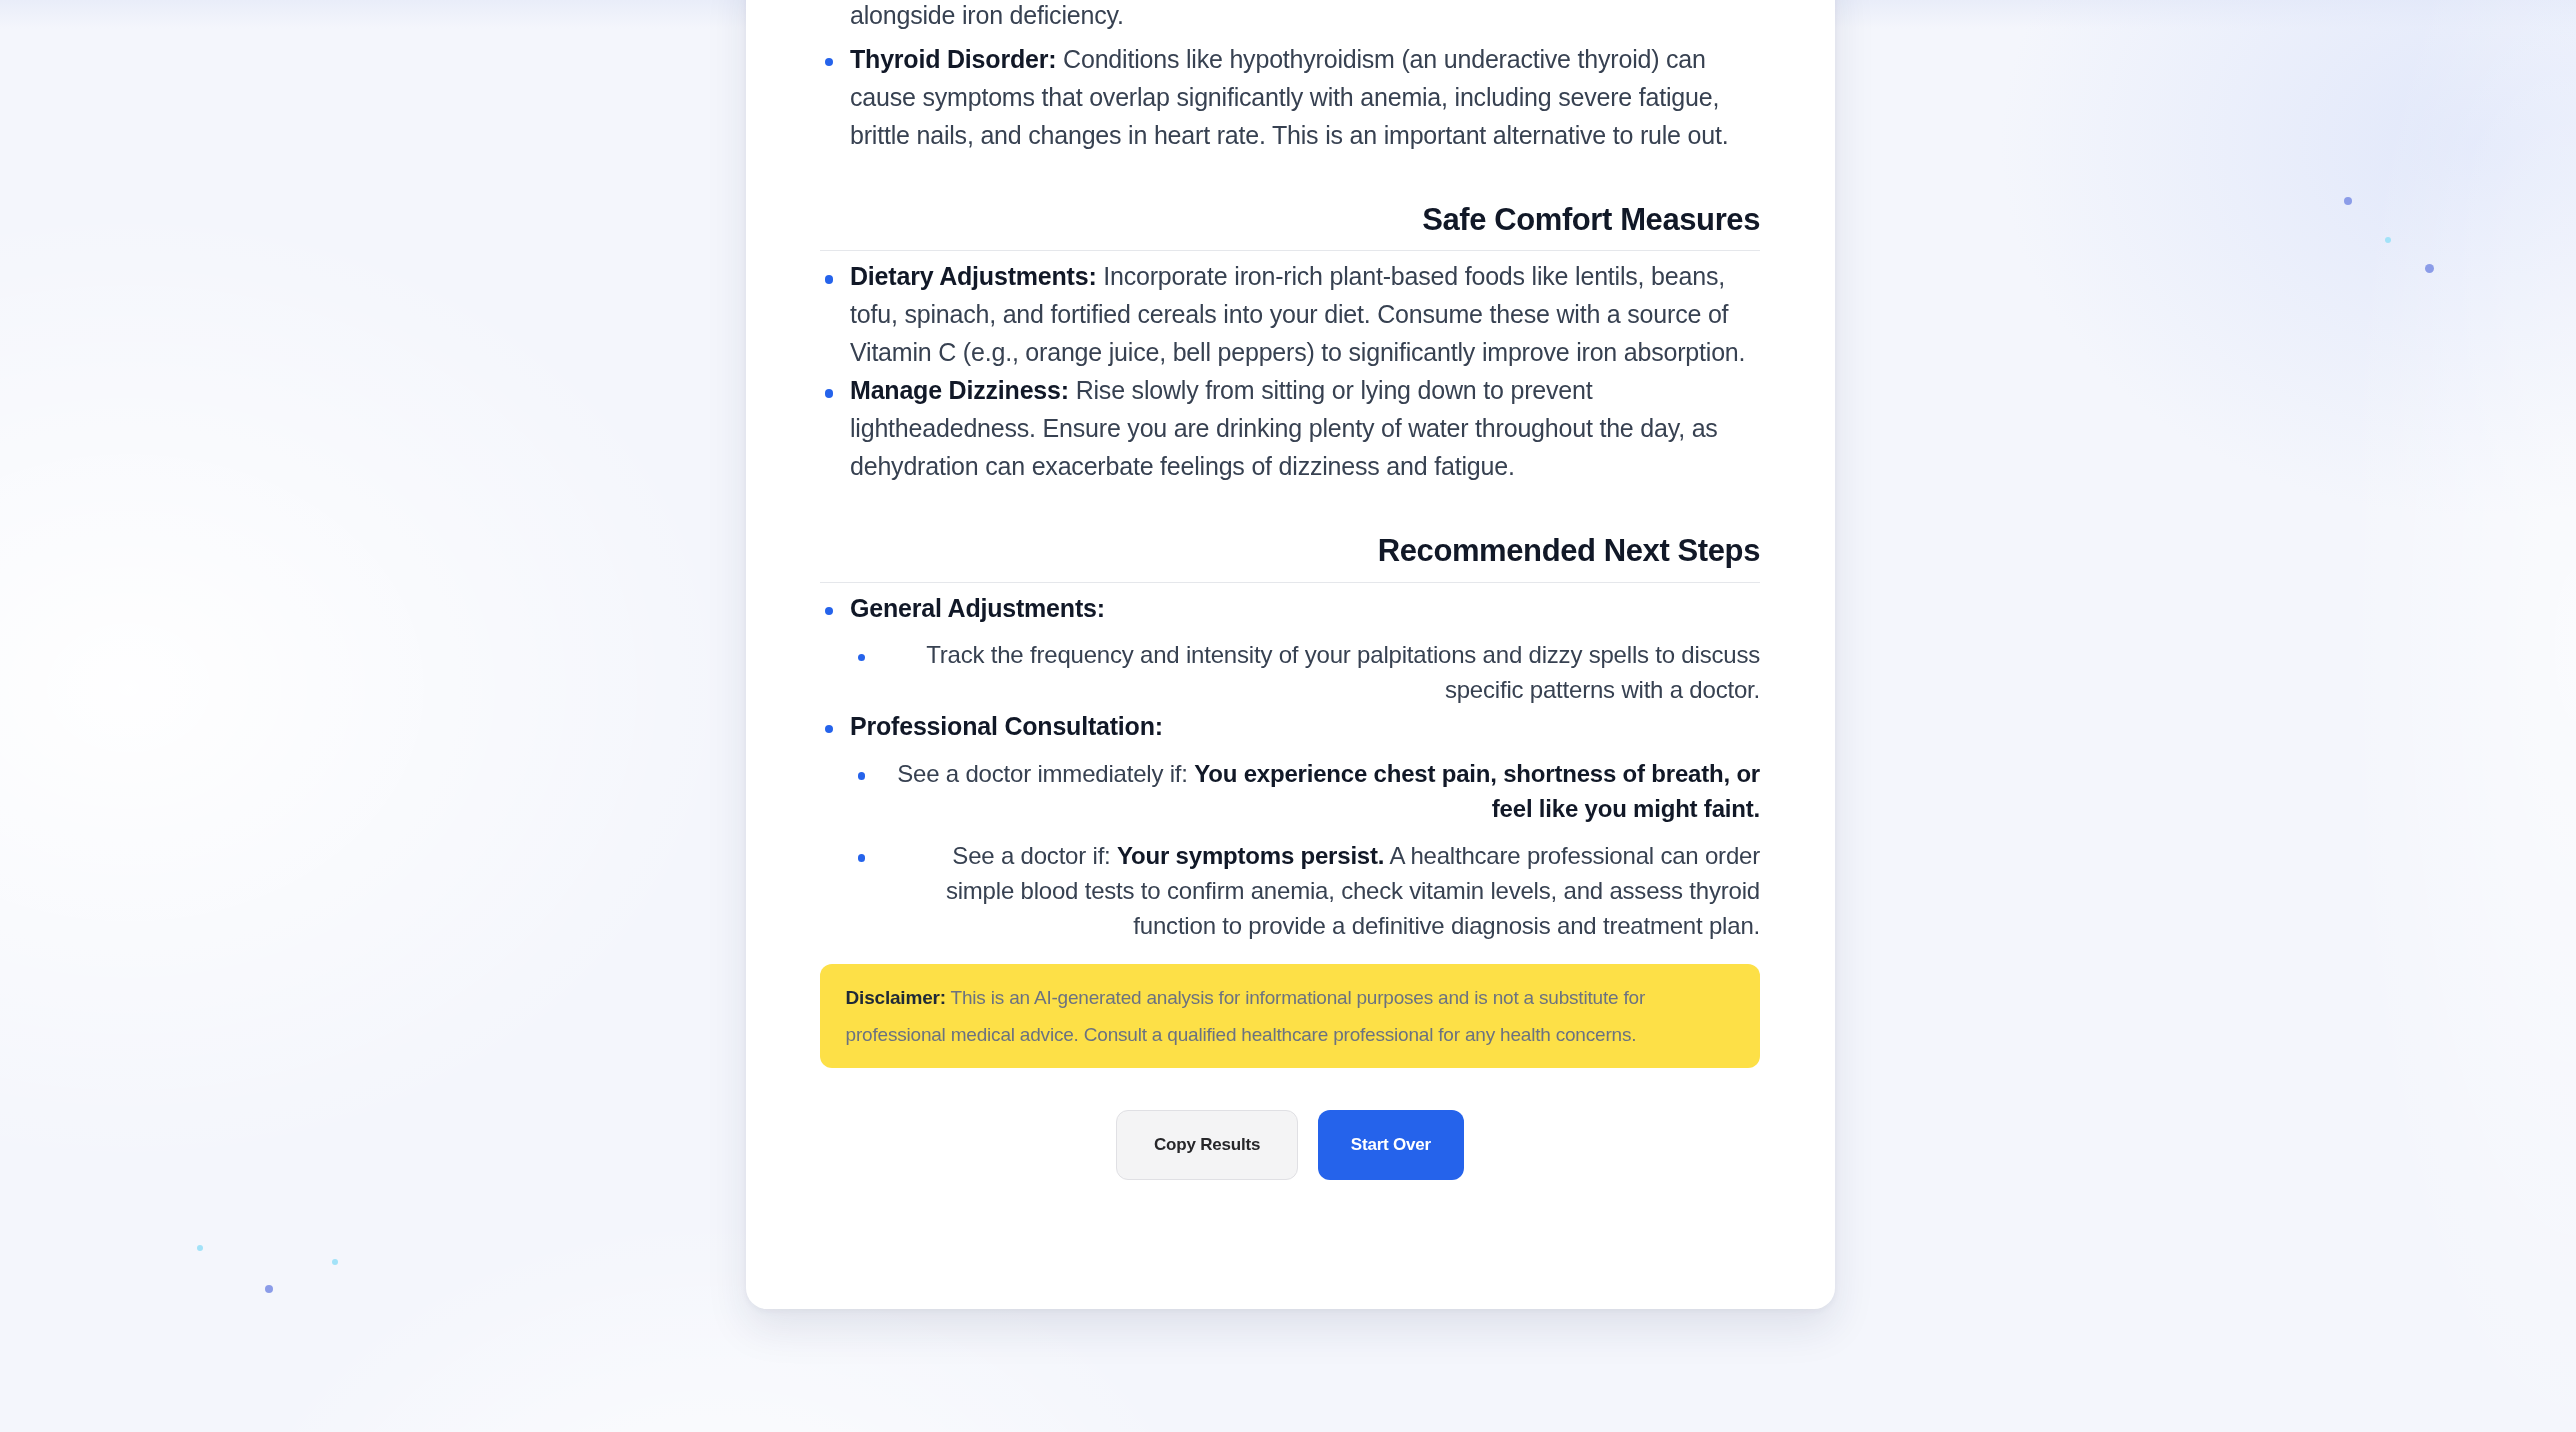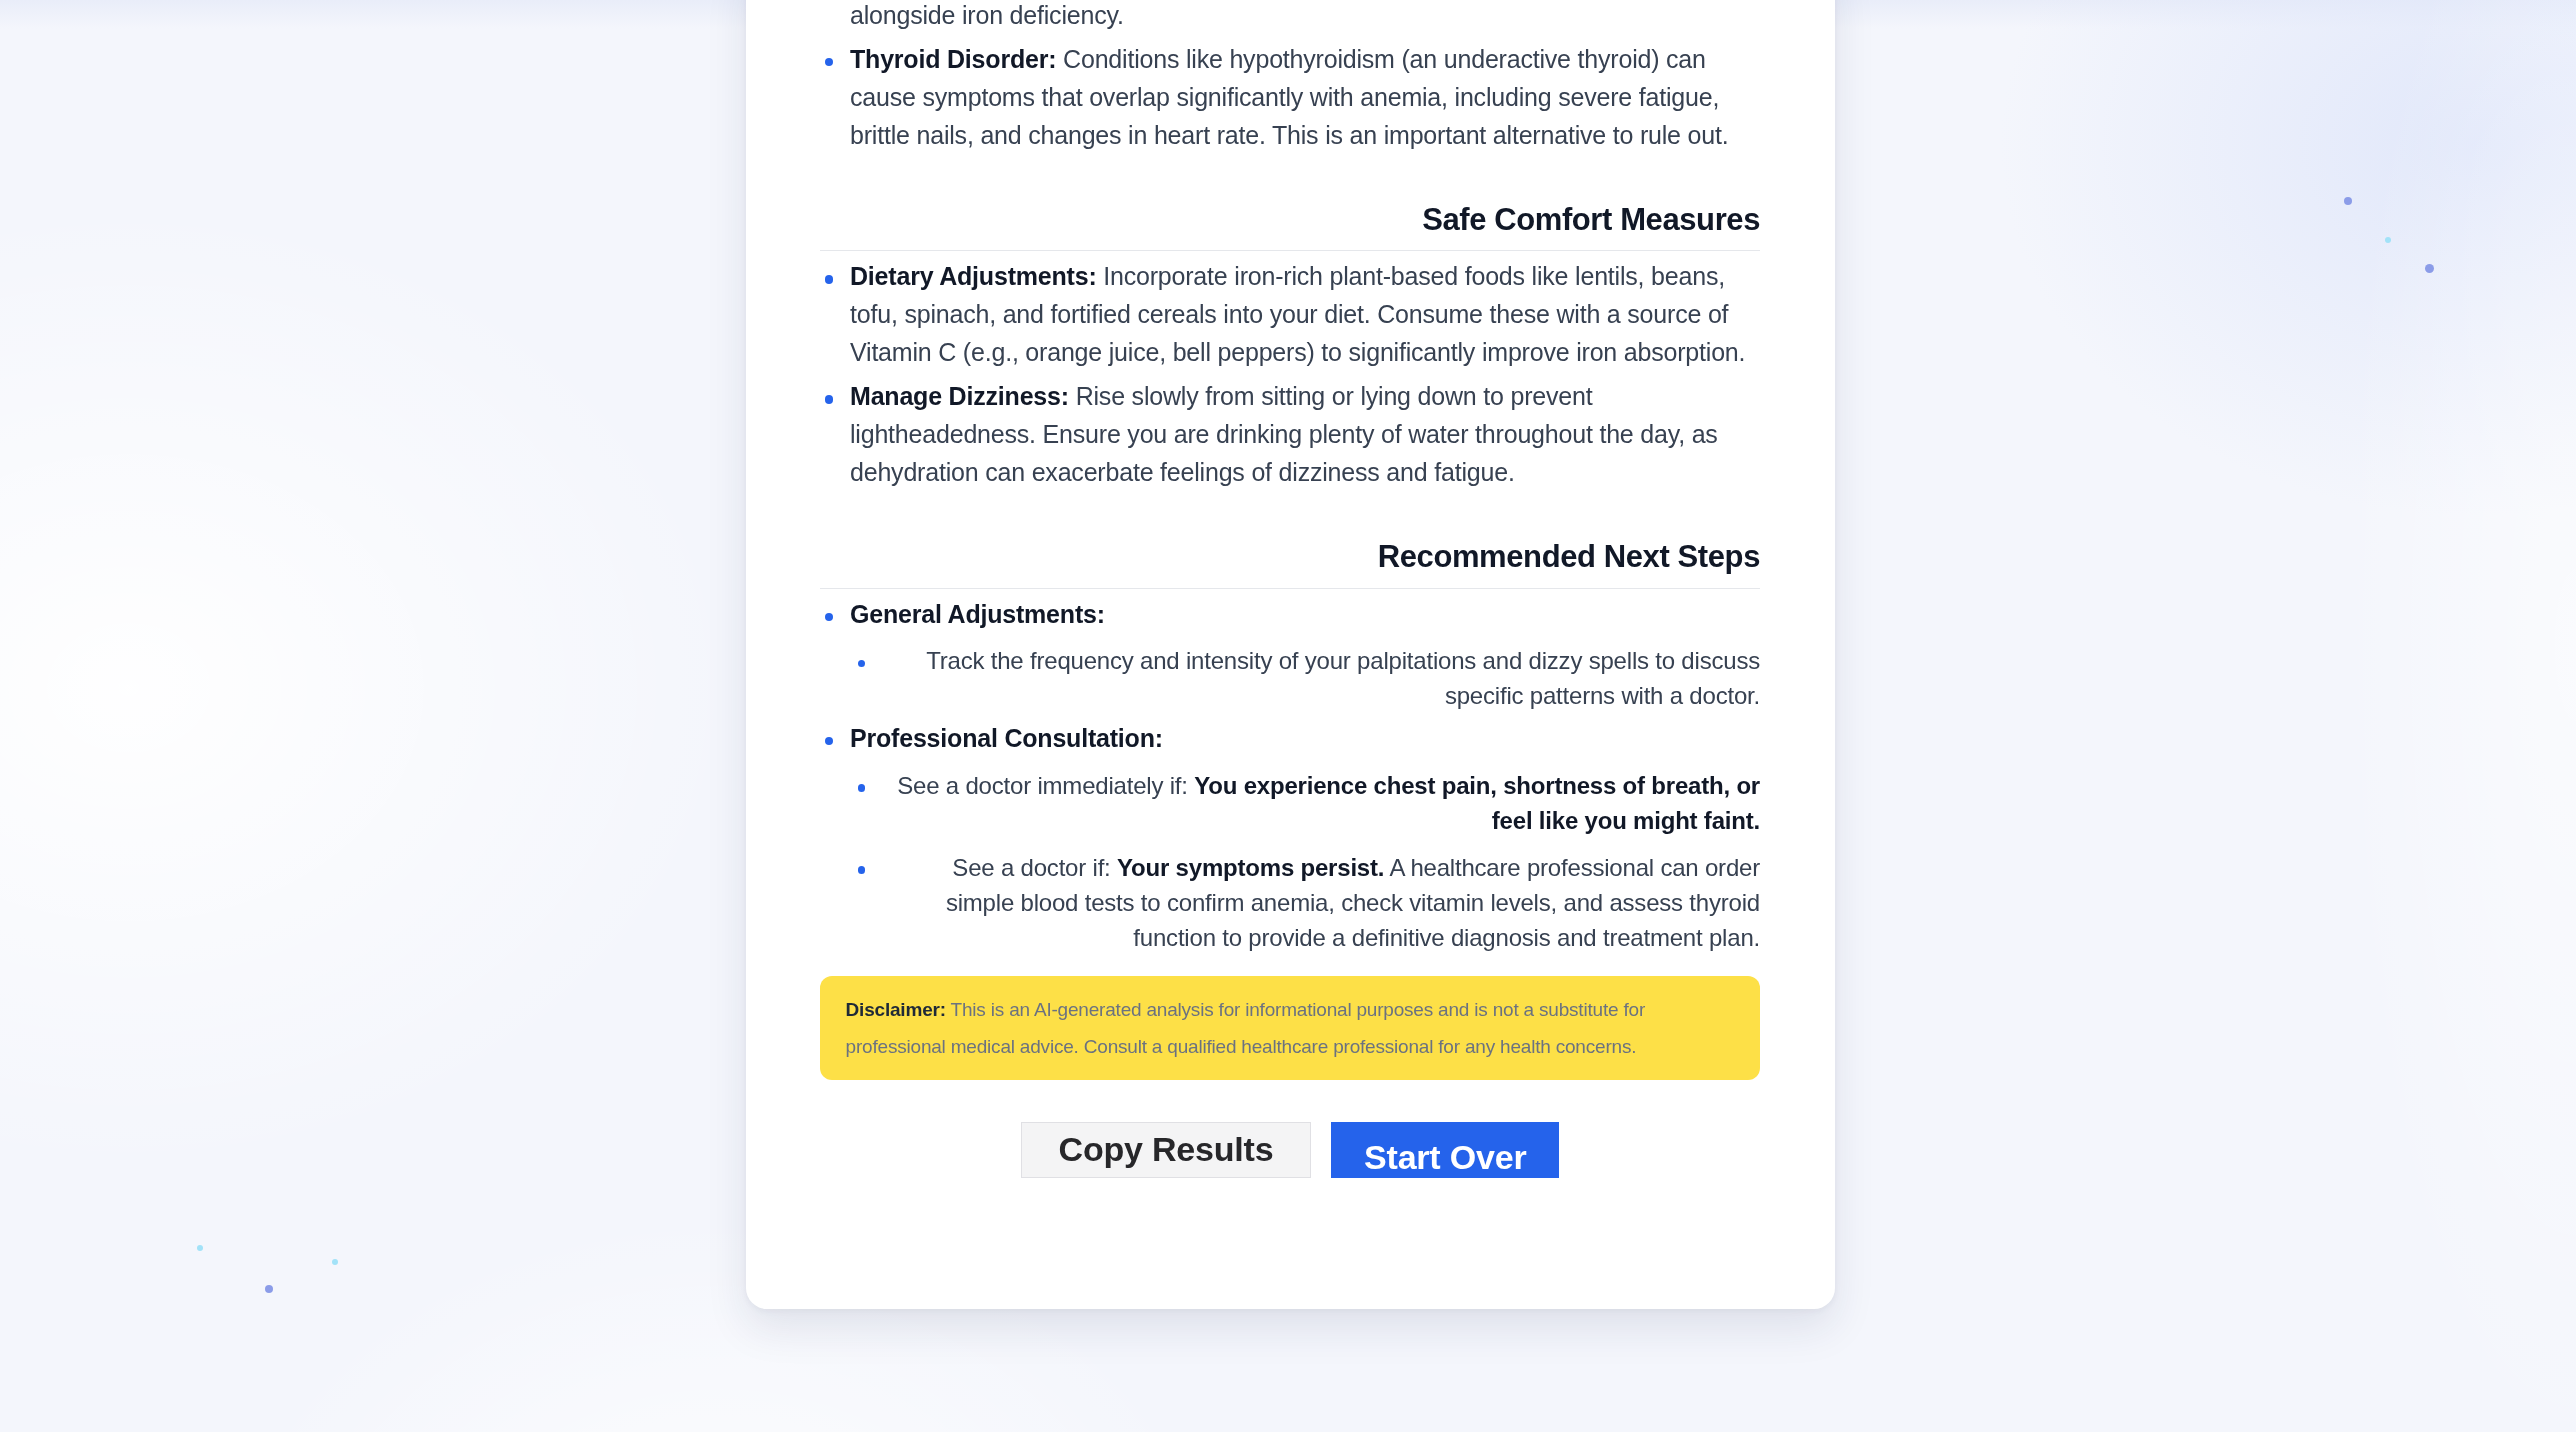--- a/index.html
+++ b/index.html
@@ -40,21 +40,21 @@
     color: #374151;
     font-size: 25px;
     line-height: 38px;
     letter-spacing: -0.2px;
   }
   .card strong { color: #111827; font-weight: 700; }
 
   .clipped-line { margin: 0; padding-left: 30px; }
 
   ul.main { list-style: none; margin: 6px 0 0 0; padding: 0; }
-  ul.main > li { position: relative; padding-left: 30px; margin-top: 6px; }
+  ul.main > li { position: relative; padding-left: 30px; margin-top: 0; }
   ul.main > li::before {
     content: ""; position: absolute;
     left: 4.5px; top: 18px;
     width: 8.3px; height: 8.3px; border-radius: 50%;
     background: #2563eb;
   }
 
   ul.sub { list-style: none; margin: 10.5px 0 0 0; padding: 0; }
   ul.sub > li {
     position: relative; padding-left: 30px; margin-top: 12px;
@@ -87,24 +87,24 @@
     color: #6b7280;
   }
   .disclaimer strong { color: #1f2937; }
 
   .actions {
     margin-top: 42px;
     display: flex; justify-content: center; align-items: center;
     gap: 19.6px;
   }
   .btn {
-    height: 56px;
-    border-radius: 0;
+    height: 70px;
+    border-radius: 12px;
     font-family: "Liberation Sans", sans-serif;
-    font-size: 34px; font-weight: 700;
+    font-size: 17px; font-weight: 700;
     letter-spacing: -0.2px;
     cursor: pointer;
   }
   .btn-secondary {
     background: #f4f4f5;
     border: 1.5px solid #e0e0e4;
     color: #27272a;
     padding: 0 37px;
   }
   .btn-primary {

